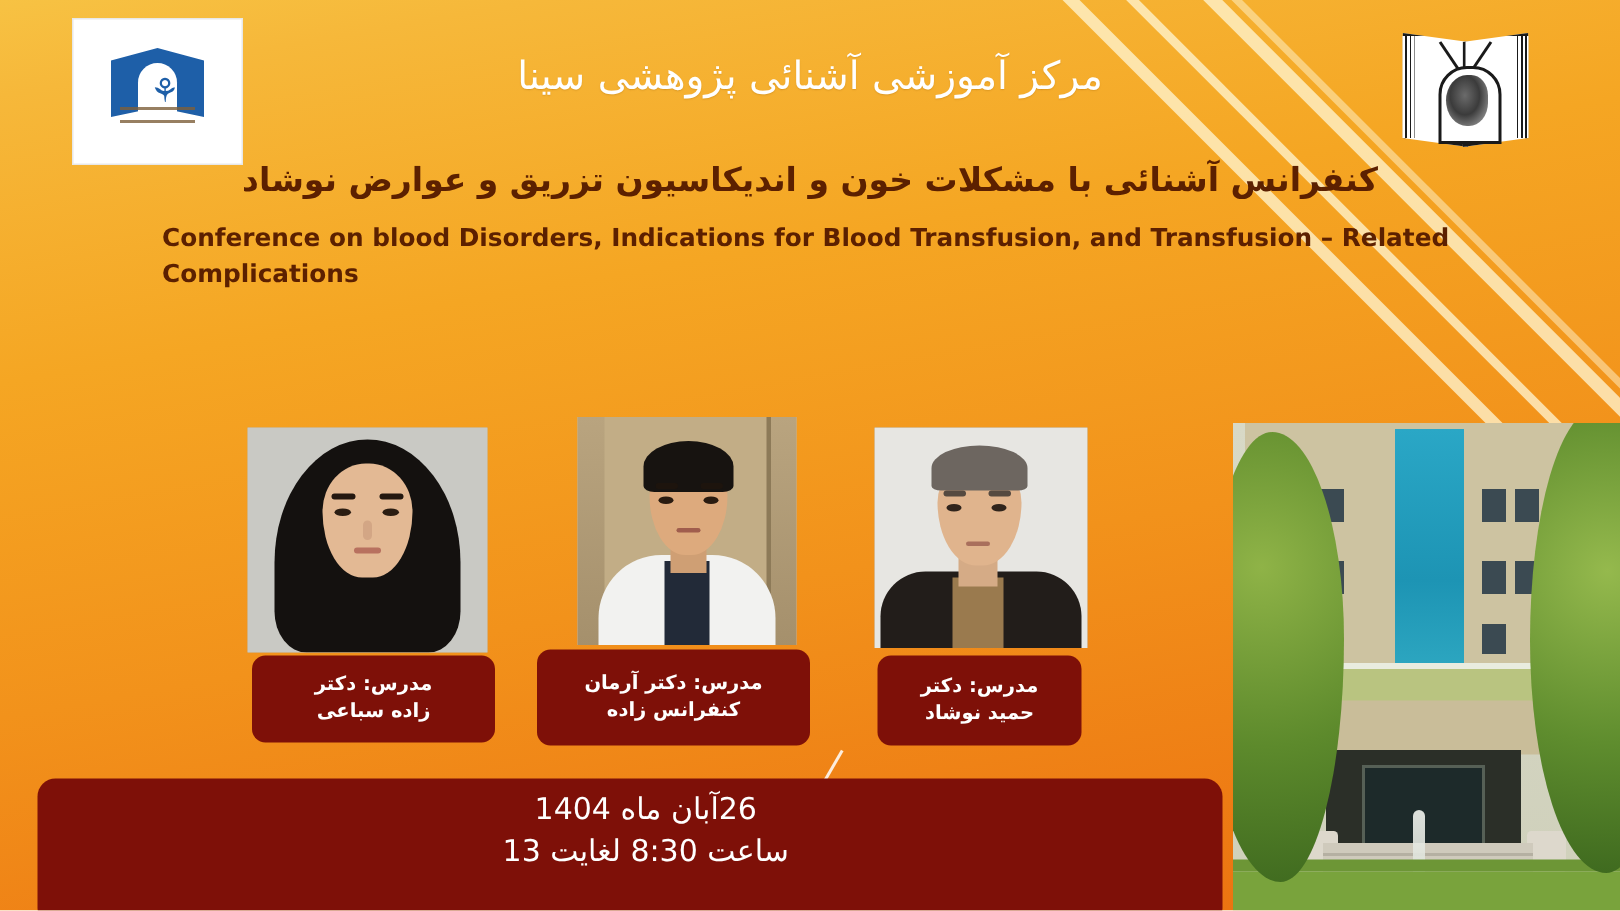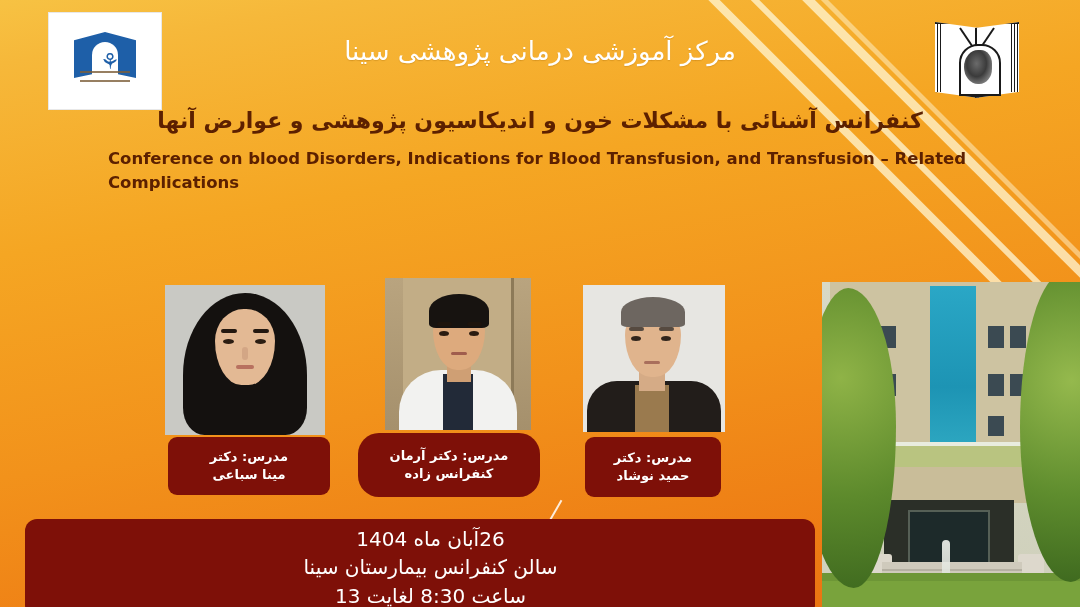--- a/index.html
+++ b/index.html
@@ -60,21 +60,21 @@
   .p3{left:583px;top:285px;width:142px;height:147px;}
 
   .namebox{
     position:absolute;background:#7e1008;border-radius:9px;
     color:#ffffff;direction:rtl;text-align:center;
     font-size:13px;line-height:1.38;font-weight:600;
     display:flex;flex-direction:column;align-items:center;justify-content:center;
     padding:5px 14px;box-sizing:border-box;
   }
   .n1{left:168px;top:437px;width:162px;height:58px;}
-  .n2{left:358px;top:433px;width:182px;height:64px;border-radius:21px;}
+  .n2{left:358px;top:433px;width:182px;height:64px;}
   .n3{left:585px;top:437px;width:136px;height:60px;}
 
   
   .building{
     position:absolute;left:822px;top:282px;width:258px;height:325px;overflow:hidden;
     background:#cfd6b8;
   }
   .bd-sky{position:absolute;inset:0;background:linear-gradient(180deg,#d8d9c6 0%,#cfd0bb 100%);}
   .bd-block{position:absolute;left:8px;top:0;width:242px;height:200px;background:#cdc3a1;}
   .bd-tower{position:absolute;left:108px;top:4px;width:46px;height:168px;background:linear-gradient(180deg,#2aa7c6 0%,#1d94b4 60%,#2fa9c2 100%);}
@@ -186,22 +186,22 @@
       <div class="av-page av-pr"></div>
       <div class="av-spineL"></div>
       <div class="av-spineR"></div>
       <div class="av-x1"></div>
       <div class="av-x2"></div>
       <div class="av-arch"></div>
       <div class="av-face"></div>
     </div>
   </div>
 
-  <div class="center-title">مرکز آموزشی درمانی پژوهشی سینا</div>
-  <div class="fa-subtitle">کنفرانس آشنائی با مشکلات خون و اندیکاسیون پژوهشی و عوارض آنها</div>
+  <div class="center-title">مرکز آموزشی آشنائی پژوهشی سینا</div>
+  <div class="fa-subtitle">کنفرانس آشنائی با مشکلات خون و اندیکاسیون تزریق و عوارض نوشاد</div>
   <div class="en-subtitle">Conference on blood Disorders, Indications for Blood Transfusion, and Transfusion – Related Complications</div>
 
   <div class="photo p1">
     <div class="ph1-bg"></div>
     <div class="ph1-hair"></div>
     <div class="ph1-skin"></div>
     <div class="ph1-brow" style="left:56px;top:44px;"></div>
     <div class="ph1-brow" style="left:88px;top:44px;"></div>
     <div class="ph1-eye" style="left:58px;top:54px;"></div>
     <div class="ph1-eye" style="left:90px;top:54px;"></div>
@@ -233,21 +233,21 @@
     <div class="ph3-hair"></div>
     <div class="ph3-brow" style="left:46px;top:42px;"></div>
     <div class="ph3-brow" style="left:76px;top:42px;"></div>
     <div class="ph3-eye" style="left:48px;top:51px;"></div>
     <div class="ph3-eye" style="left:78px;top:51px;"></div>
     <div class="ph3-mouth"></div>
   </div>
 
   <div class="namebox n1">
     <span>مدرس: دکتر</span>
-    <span>مینا سباعی</span>
+    <span>زاده سباعی</span>
   </div>
   <div class="namebox n2">
     <span>مدرس: دکتر آرمان</span>
     <span>کنفرانس زاده</span>
   </div>
   <div class="namebox n3">
     <span>مدرس: دکتر</span>
     <span>حمید نوشاد</span>
   </div>
 
@@ -275,17 +275,16 @@
     <div class="bd-grass2"></div>
     <div class="bd-grass"></div>
     <div class="bd-tree bd-t1"></div>
     <div class="bd-tree bd-t2"></div>
   </div>
 
   <div class="tick"></div>
 
   <div class="infobox">
     <div>26آبان ماه 1404</div>
-    <div>سالن کنفرانس بیمارستان سینا</div>
     <div>ساعت 8:30 لغایت 13</div>
   </div>
 
 </div>
 
 </body></html>

